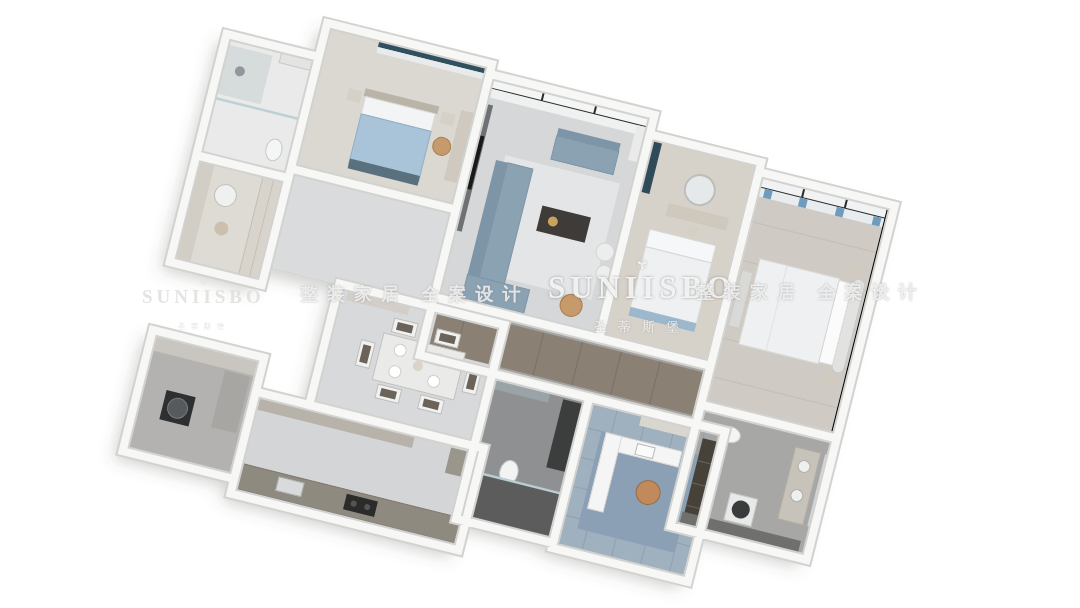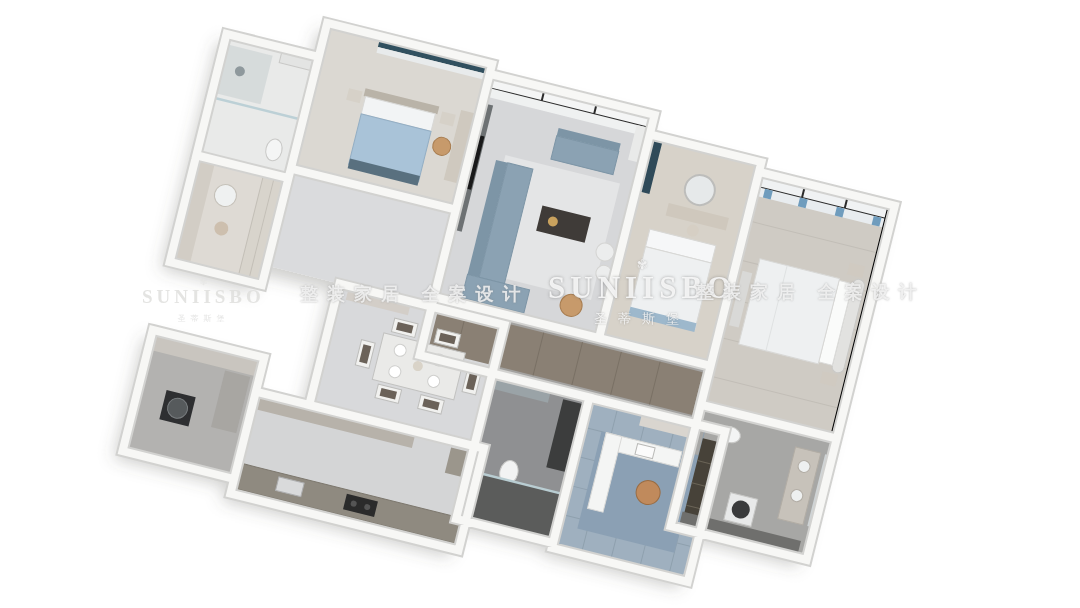--- a/index.html
+++ b/index.html
@@ -8,21 +8,21 @@
   .stage svg{position:absolute;left:0;top:0;}
   
   .wm{position:absolute;white-space:nowrap;pointer-events:none;}
   .wm-slogan{font-size:18px;letter-spacing:9px;color:rgba(248,248,248,0.82);
              text-shadow:0 0 2px rgba(120,120,120,0.55);font-weight:bold;}
   .wm-brand-block{display:flex;flex-direction:column;align-items:center;line-height:1.05;}
   .wm-crown{font-size:13px;color:rgba(250,250,250,0.85);text-shadow:0 0 2px rgba(110,110,110,0.5);}
   .wm-brand-latin{font-size:31px;font-weight:bold;letter-spacing:5px;color:rgba(250,250,250,0.88);
                   text-shadow:0 0 3px rgba(105,105,105,0.6);}
   .wm-brand-cn{font-size:13px;letter-spacing:11px;color:rgba(250,250,250,0.85);
-               text-shadow:0 0 2px rgba(110,110,110,0.5);margin-top:8px;}
+               text-shadow:0 0 2px rgba(110,110,110,0.5);margin-top:16px;}
   .wm-left{color:rgba(216,216,214,0.75);text-shadow:none;}
   .wm-left .wm-brand-latin{font-size:19px;color:rgba(221,221,219,0.8);text-shadow:none;letter-spacing:4px;}
   .wm-left .wm-brand-cn{font-size:8px;color:rgba(224,224,222,0.8);text-shadow:none;letter-spacing:5px;}
   .wm-left .wm-crown{font-size:9px;color:rgba(228,228,226,0.7);text-shadow:none;}
 </style>
 </head>
 <body>
 
 <div class="stage">
 

